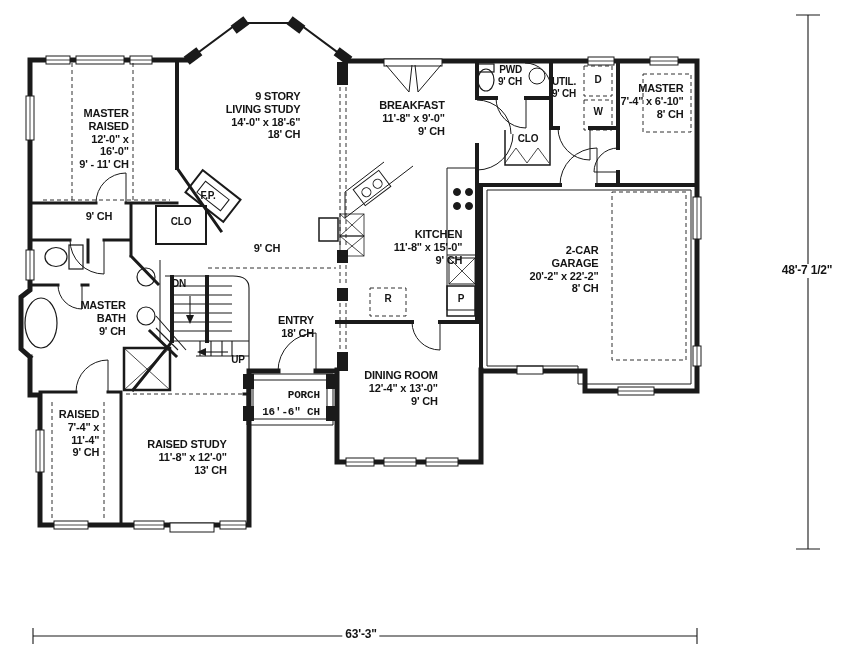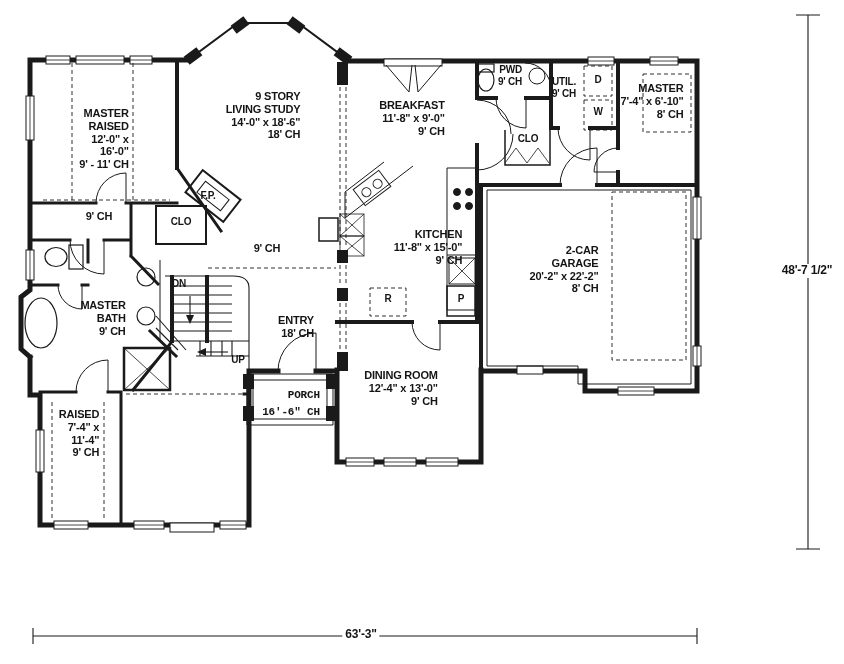--- a/index.html
+++ b/index.html
@@ -249,20 +249,25 @@
     <div>DINING ROOM</div>
       <div>12'-4" x 13'-0"</div>
     <div>9' CH</div>
   </div>
   <div class="lbl" style="left:79px;top:408px">
     <div>RAISED</div>
       <div>7'-4" x</div>
     <div>11'-4"</div>
       <div>9' CH</div>
   </div>
+  <div class="lbl" style="left:187px;top:438px">
+    <div>RAISED STUDY</div>
+      <div>11'-8" x 12'-0"</div>
+    <div>13' CH</div>
+  </div>
 
   <div class="lbl" style="left:99px;top:210px">9' CH</div>
   <div class="lbl" style="left:267px;top:242px">9' CH</div>
   <div class="lbl sm" style="left:179px;top:278px">DN</div>
   <div class="lbl sm" style="left:238px;top:354px">UP</div>
   <div class="lbl sm" style="left:181px;top:216px">CLO</div>
   <div class="lbl sm" style="left:528px;top:133px">CLO</div>
   <div class="lbl sm" style="left:208px;top:190px">F.P.</div>
   <div class="lbl sm" style="left:388px;top:293px">R</div>
   <div class="lbl sm" style="left:461px;top:293px">P</div>

